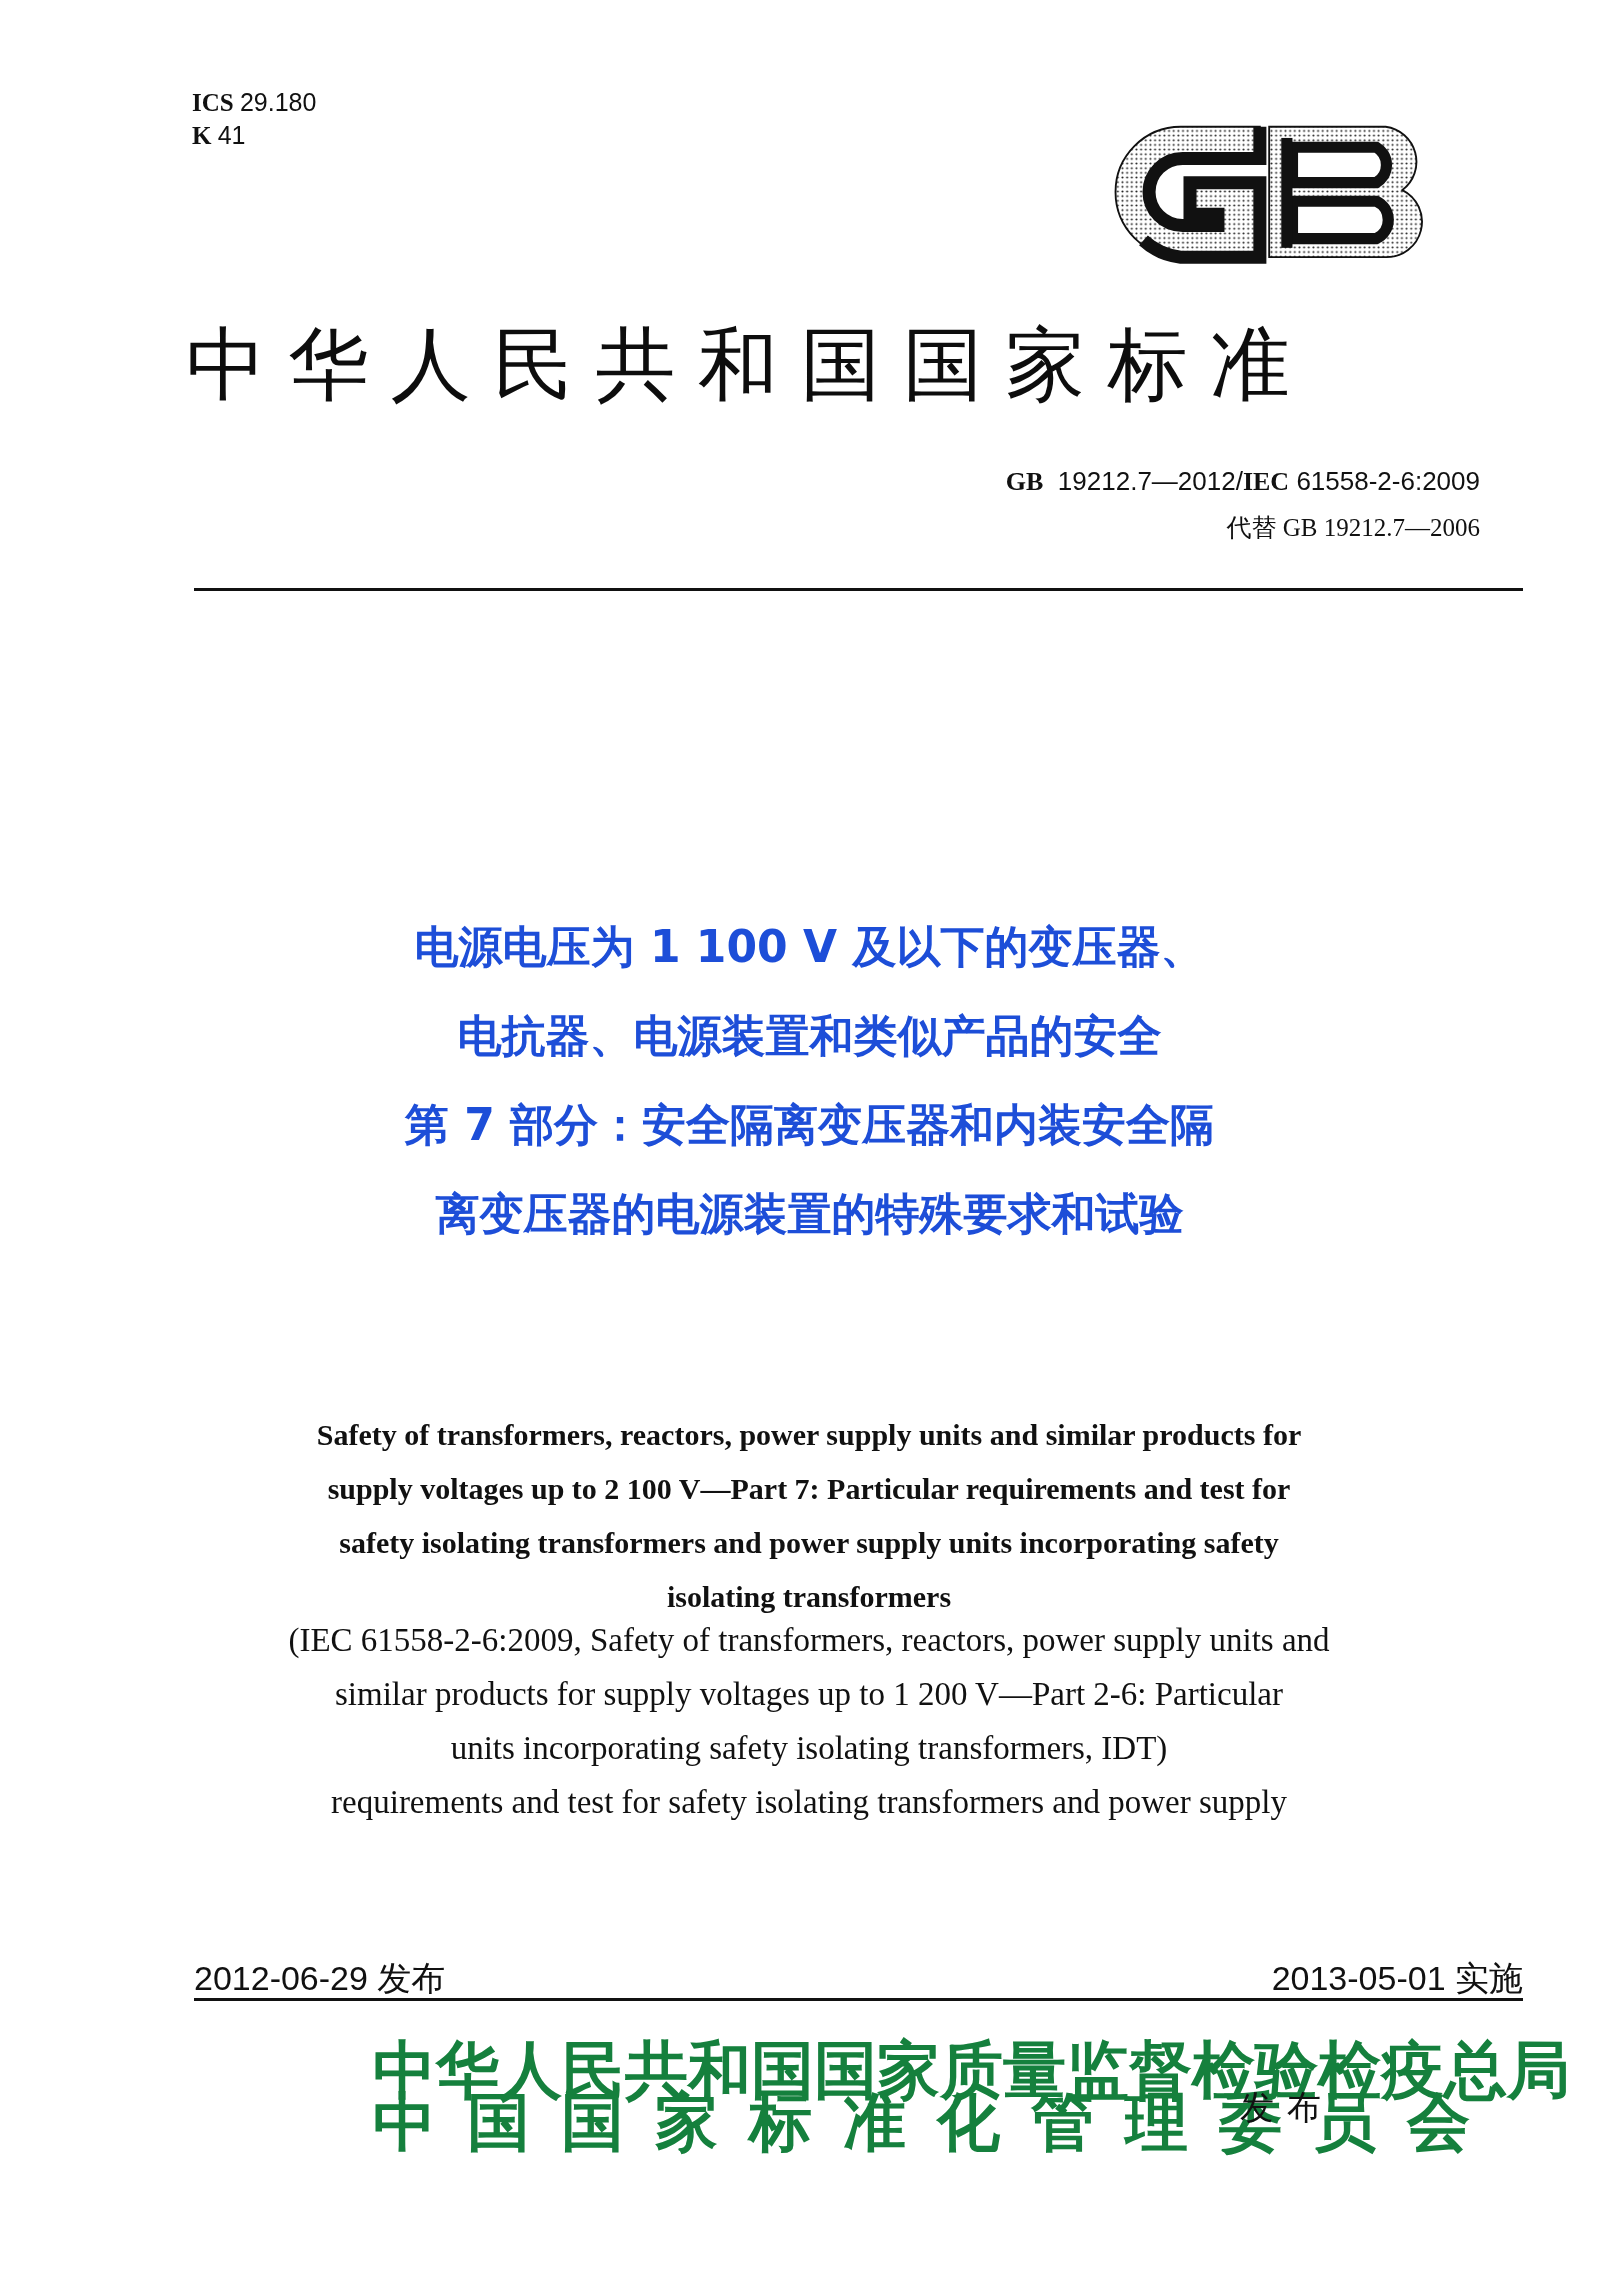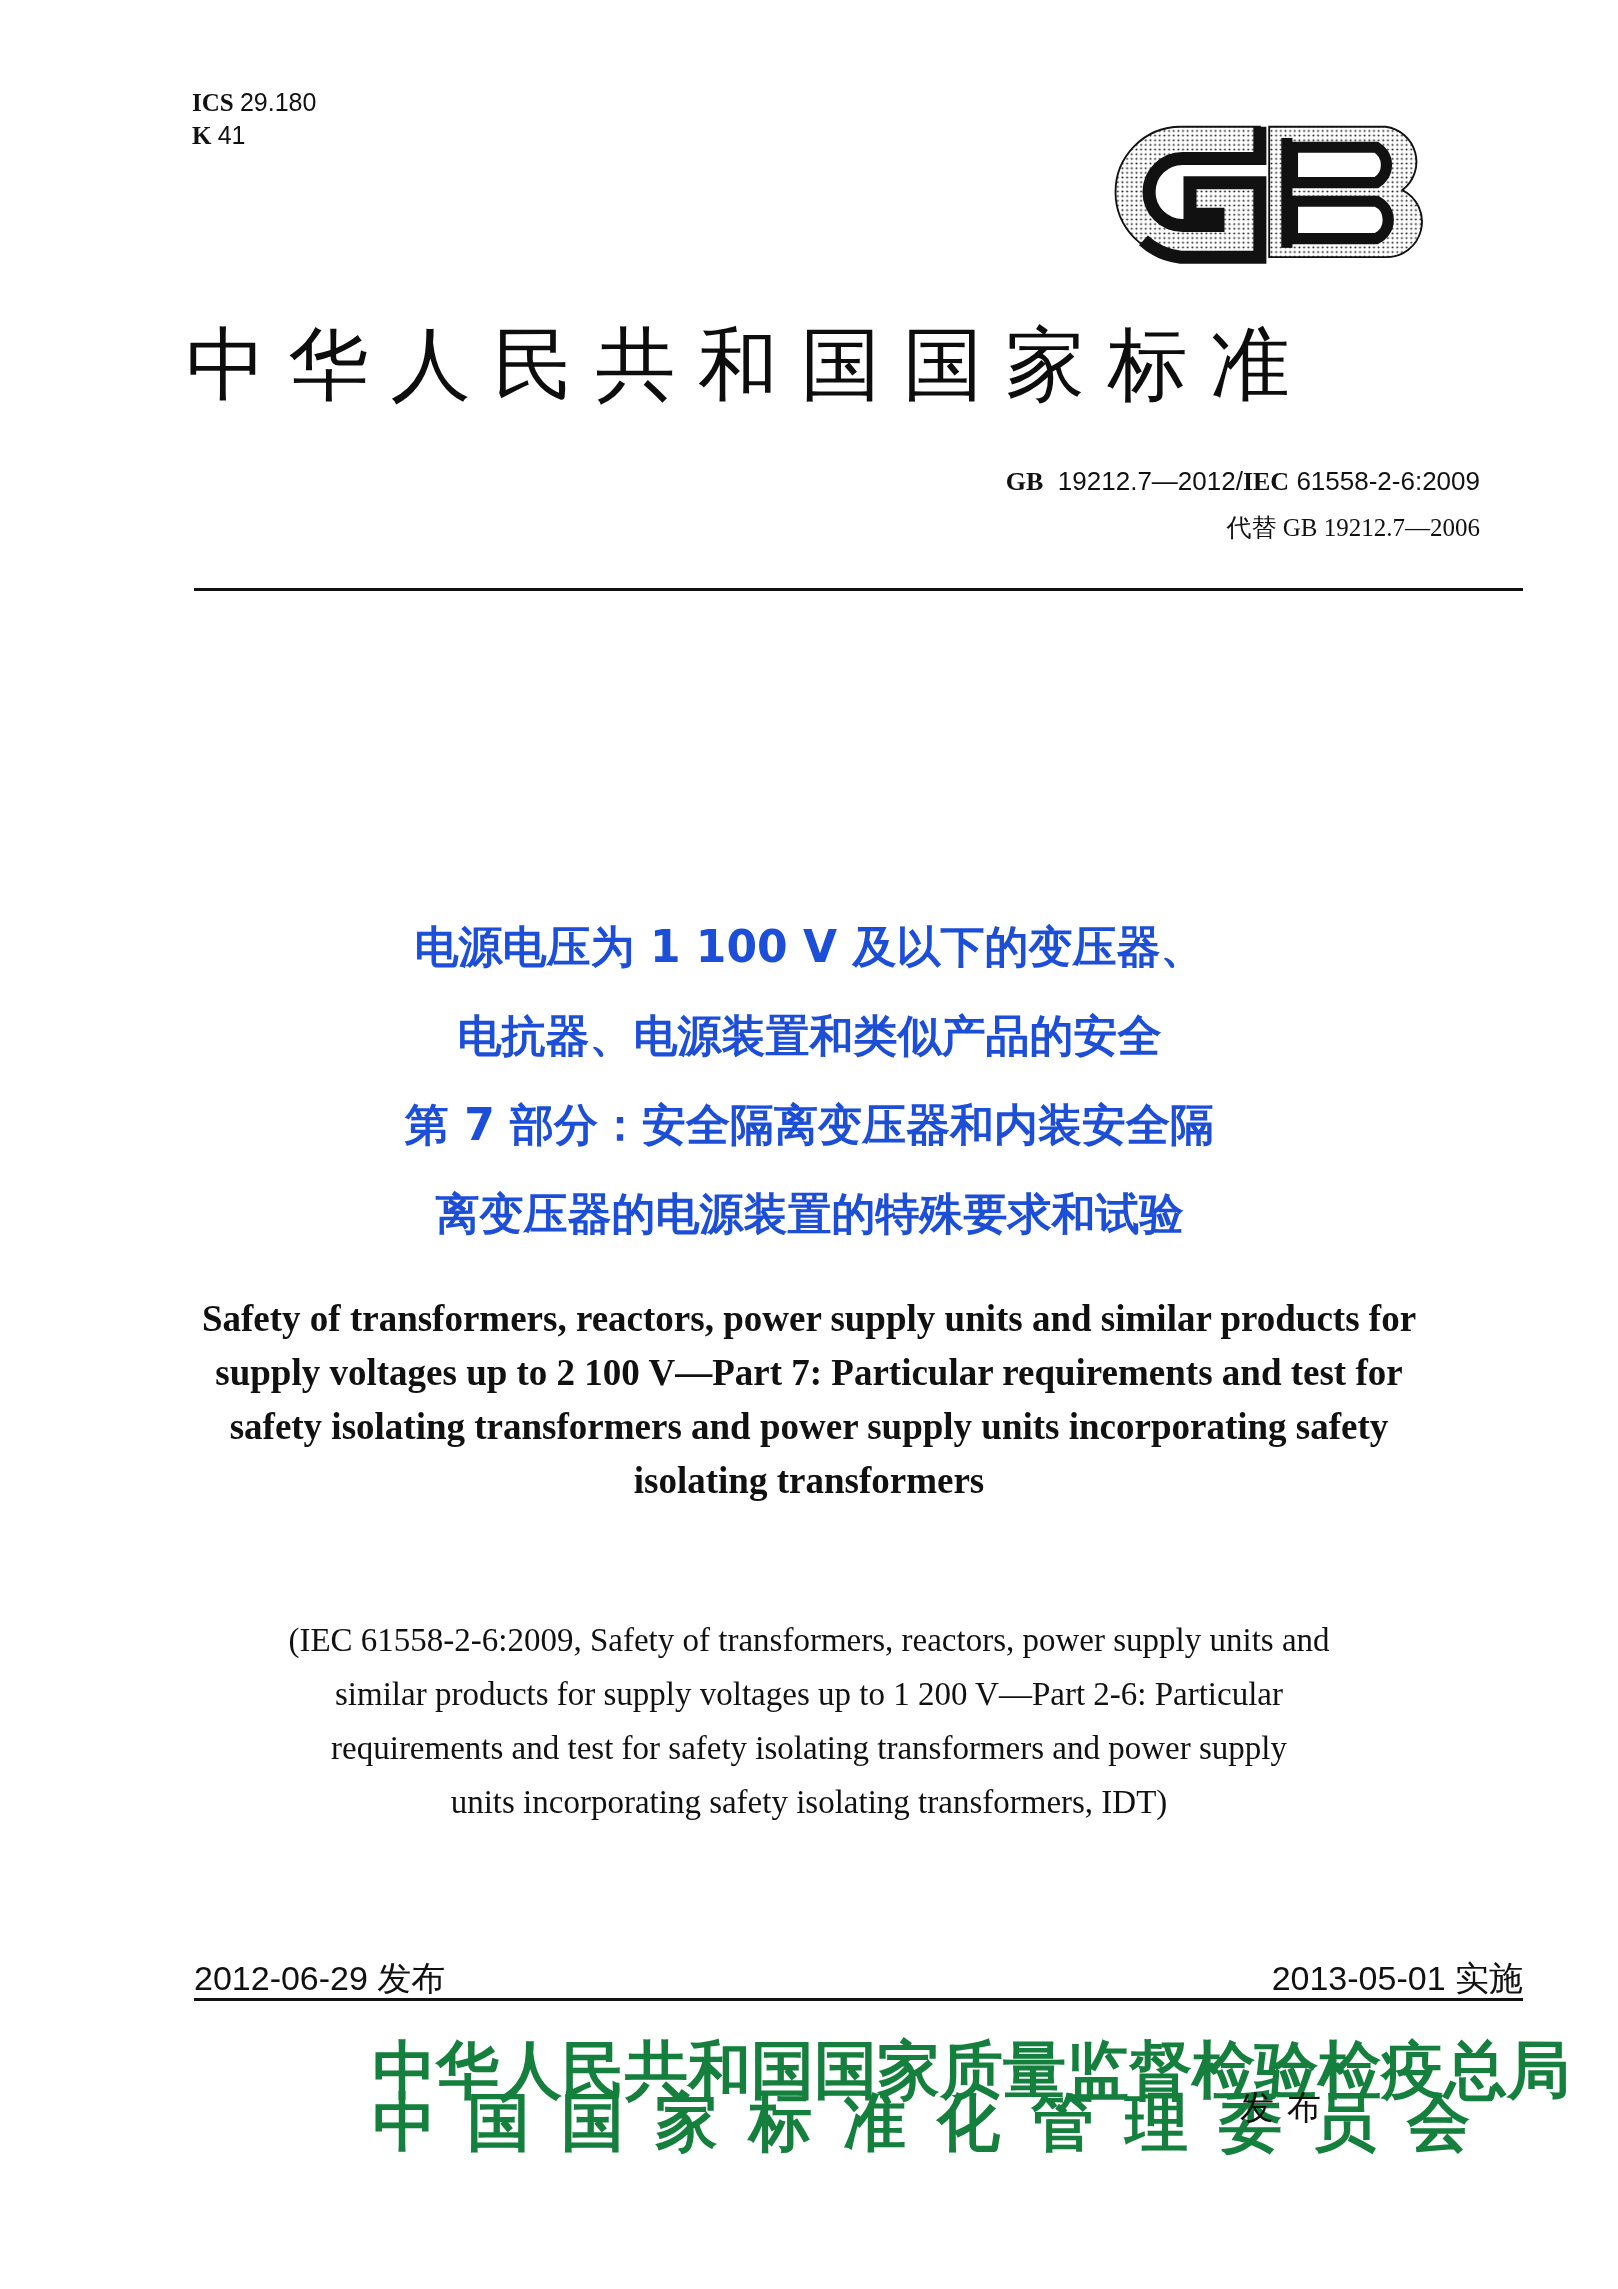--- a/index.html
+++ b/index.html
@@ -19,21 +19,21 @@
   .std-number .iec { font-family: "Liberation Serif", serif; font-weight: bold; }
   .replaces { right: 138px; top: 511px; font-family: "Liberation Serif", serif; font-size: 25px; color: #111; white-space: nowrap; text-align: center; }
 
   .rule { background: #111; height: 2.8px; }
   .rule-top { left: 194px; top: 588px; width: 1329px; }
   .rule-bottom { left: 194px; top: 1998px; width: 1329px; }
 
   .cn-title { left: 131px; top: 902px; width: 1357px; text-align: center; font-family: "DejaVu Sans", sans-serif; font-size: 44px; line-height: 89px; color: #1d4ed8; font-weight: bold; }
   .cn-title div { white-space: nowrap; }
 
-  .en-title { left: 149px; top: 1292px; width: 1320px; text-align: center; font-family: "Liberation Serif", serif; font-weight: bold; font-size: 37px; line-height: 54px; color: #111; }
+  .en-title { left: 149px; top: 1408px; width: 1320px; text-align: center; font-family: "Liberation Serif", serif; font-weight: bold; font-size: 30px; line-height: 54px; color: #111; }
   .en-title div { white-space: nowrap; }
 
   .iec-note { left: 149px; top: 1613px; width: 1320px; text-align: center; font-family: "Liberation Serif", serif; font-size: 33px; line-height: 54px; color: #111; }
   .iec-note div { white-space: nowrap; }
 
   .date-left { left: 194px; top: 1956px; font-family: "Liberation Sans", sans-serif; font-size: 34px; color: #111; white-space: nowrap; }
   .date-right { right: 95px; top: 1956px; font-family: "Liberation Sans", sans-serif; font-size: 34px; color: #111; white-space: nowrap; }
 
   .issuers { left: 373px; top: 2045px; font-family: Liberation Serif, serif; font-weight: bold; font-size: 63px; line-height: 52px; color: #15803d; }
   .issuers .line2 { letter-spacing: 31px; }
@@ -83,22 +83,22 @@
 <div class="abs en-title">
   <div>Safety of transformers, reactors, power supply units and similar products for</div>
   <div>supply voltages up to 2 100 V—Part 7: Particular requirements and test for</div>
   <div>safety isolating transformers and power supply units incorporating safety</div>
   <div>isolating transformers</div>
 </div>
 
 <div class="abs iec-note">
   <div>(IEC 61558-2-6:2009, Safety of transformers, reactors, power supply units and</div>
   <div>similar products for supply voltages up to 1 200 V—Part 2-6: Particular</div>
+  <div>units incorporating safety isolating transformers, IDT)</div>
   <div>requirements and test for safety isolating transformers and power supply</div>
-  <div>units incorporating safety isolating transformers, IDT)</div>
 </div>
 
 <div class="abs date-left">2012-06-29 发布</div>
 <div class="abs date-right">2013-05-01 实施</div>
 <div class="abs rule rule-bottom"></div>
 
 <div class="abs issuers">
   <div>中华人民共和国国家质量监督检验检疫总局</div>
   <div class="line2">中国国家标准化管理委员会</div>
 </div>

